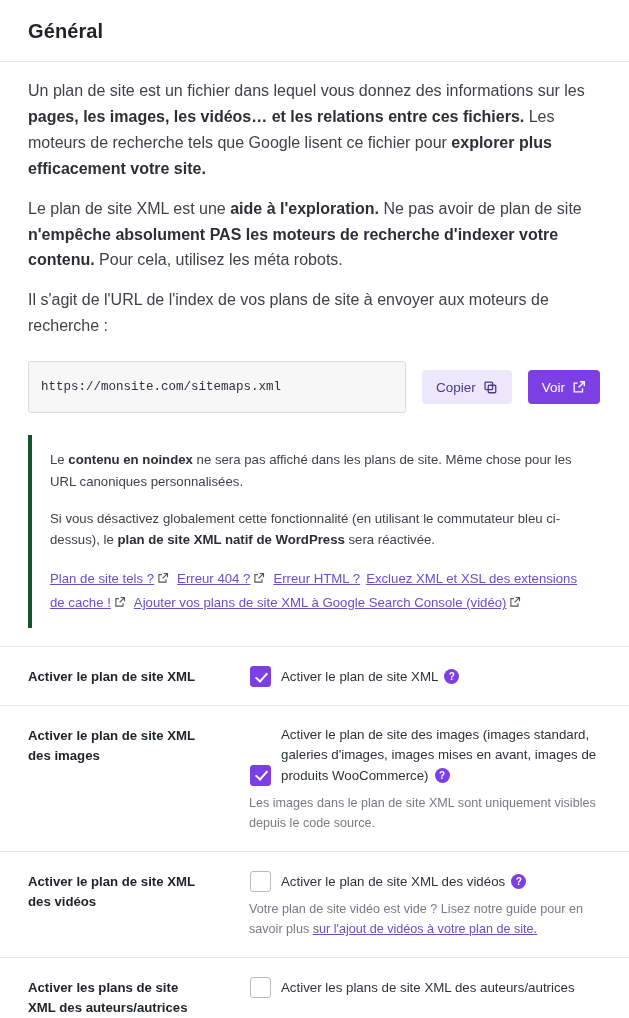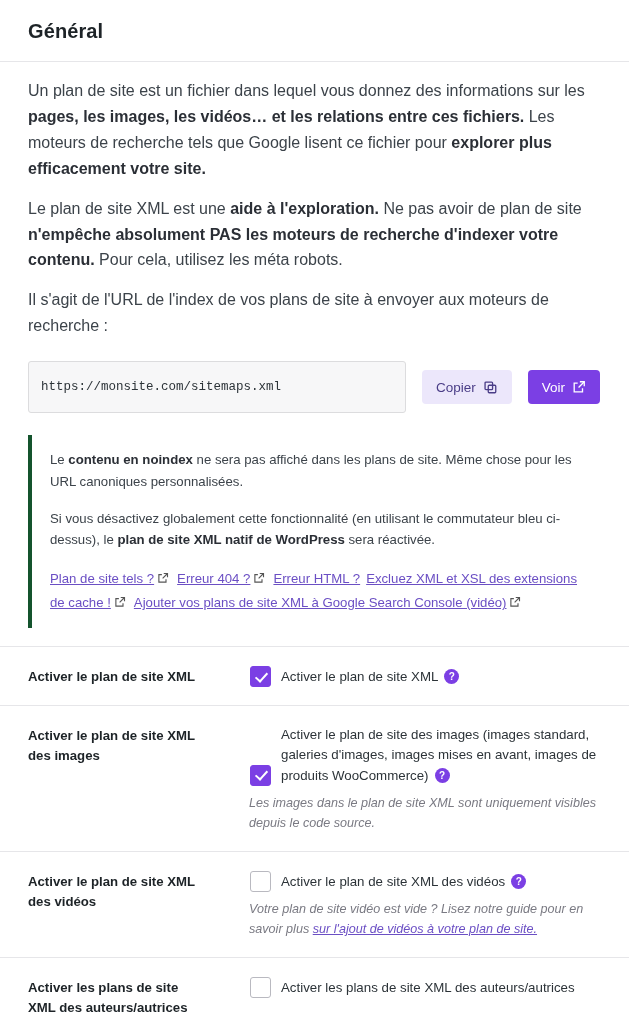--- a/index.html
+++ b/index.html
@@ -183,21 +183,20 @@
     vertical-align: 1px;
     margin-left: 6px;
     cursor: pointer;
     font-family: "Liberation Sans", sans-serif;
   }
   .desc {
     margin: 7px 0 0 31px;
     font-size: 12.6px;
     line-height: 1.6;
     color: #7a7a83;
-    font-style: italic;
   }
   .desc a { color: #6b4fc4; text-decoration: underline; }
   .desc-link-block {
     margin: 6px 0 0 31px;
     font-size: 12.6px;
     line-height: 1.6;
   }
   .desc-link-block a { color: #6b4fc4; text-decoration: underline; }
 </style>
 </head>

